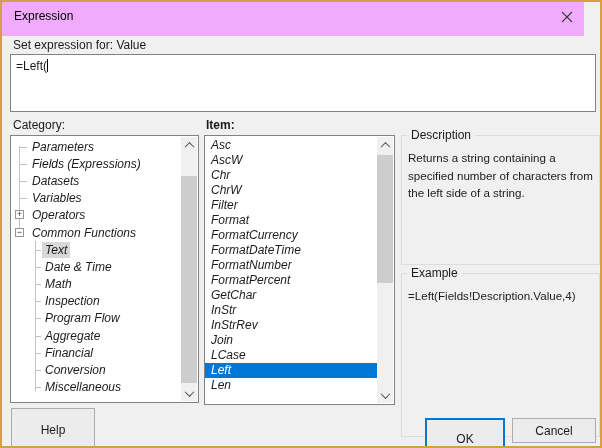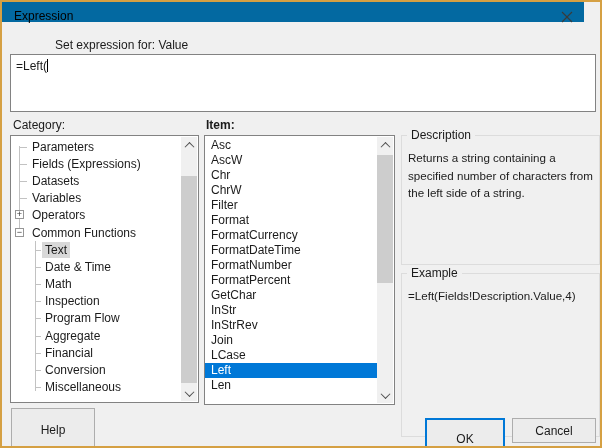--- a/index.html
+++ b/index.html
@@ -5,45 +5,45 @@
   * { margin:0; padding:0; box-sizing:border-box; }
   html,body { background:#ffffff; }
   body { font-family:"Liberation Sans", sans-serif; color:#1b1b1b; }
 
   .dialog {
     position:relative; width:602px; height:448px;
     border:2px solid #D5A043; background:#f0f0f0; overflow:hidden;
   }
 
   
-  .titlebar { position:absolute; left:0; top:0; right:16px; height:20px; background:#0369a1; }
+  .titlebar { position:absolute; left:0; top:0; right:16px; height:34px; background:#f0abfc; }
   .titlebar .title { position:absolute; left:12px; top:7px; font-size:12px; color:#000; }
   .close-btn { position:absolute; right:9px; top:7px; width:16px; height:16px; display:flex; align-items:center; justify-content:center; }
   .close-btn svg { display:block; }
 
-  .subtitle { position:absolute; left:11px; top:36px; font-size:12px;margin-left:42px; }
+  .subtitle { position:absolute; left:11px; top:36px; font-size:12px; }
 
   
   .expr-box {
     position:absolute; left:8px; top:52px; width:586px; height:58px;
     background:#ffffff; border:1px solid #828282; font-size:12px; padding:4px 5px;
     cursor:text;
   }
   .caret { display:inline-block; width:1px; height:13px; background:#000; vertical-align:-2px; }
 
   .col-label { position:absolute; font-size:12px; }
   #category-label { left:11px; top:116px; }
   #item-label    { left:204px; top:116px;font-weight:bold; }
 
   
   .listbox { position:absolute; background:#ffffff; border:1px solid #828282; }
   #category-box { left:8px;   top:133px; width:189px; height:268px; }
   #item-box     { left:202px; top:133px; width:191px; height:270px; }
 
-  .list-inner { position:absolute; left:0; top:0; bottom:0; right:17px; overflow:hidden; }
+  .list-inner { position:absolute; left:0; top:0; bottom:0; right:17px; overflow:hidden;font-style:italic; }
 
   
   .tree-items { position:absolute; left:0; right:0; top:2px; }
   .tree-row { position:relative; height:17.2px; display:flex; align-items:center; font-size:12px; white-space:nowrap; }
   .tree-row::before { content:""; position:absolute; left:8px; width:8px; height:1px; background:#c2c2c2; top:50%; }
   .tree-row.child::before { left:24px; width:6px; }
   .tree-row.haspm::before { display:none; }
   .tree-row .lbl { margin-left:18px; padding:1px 3px; }
   .tree-row.child .lbl { margin-left:31px; }
   .tree-row.sel .lbl { background:#d8d8d8; }

